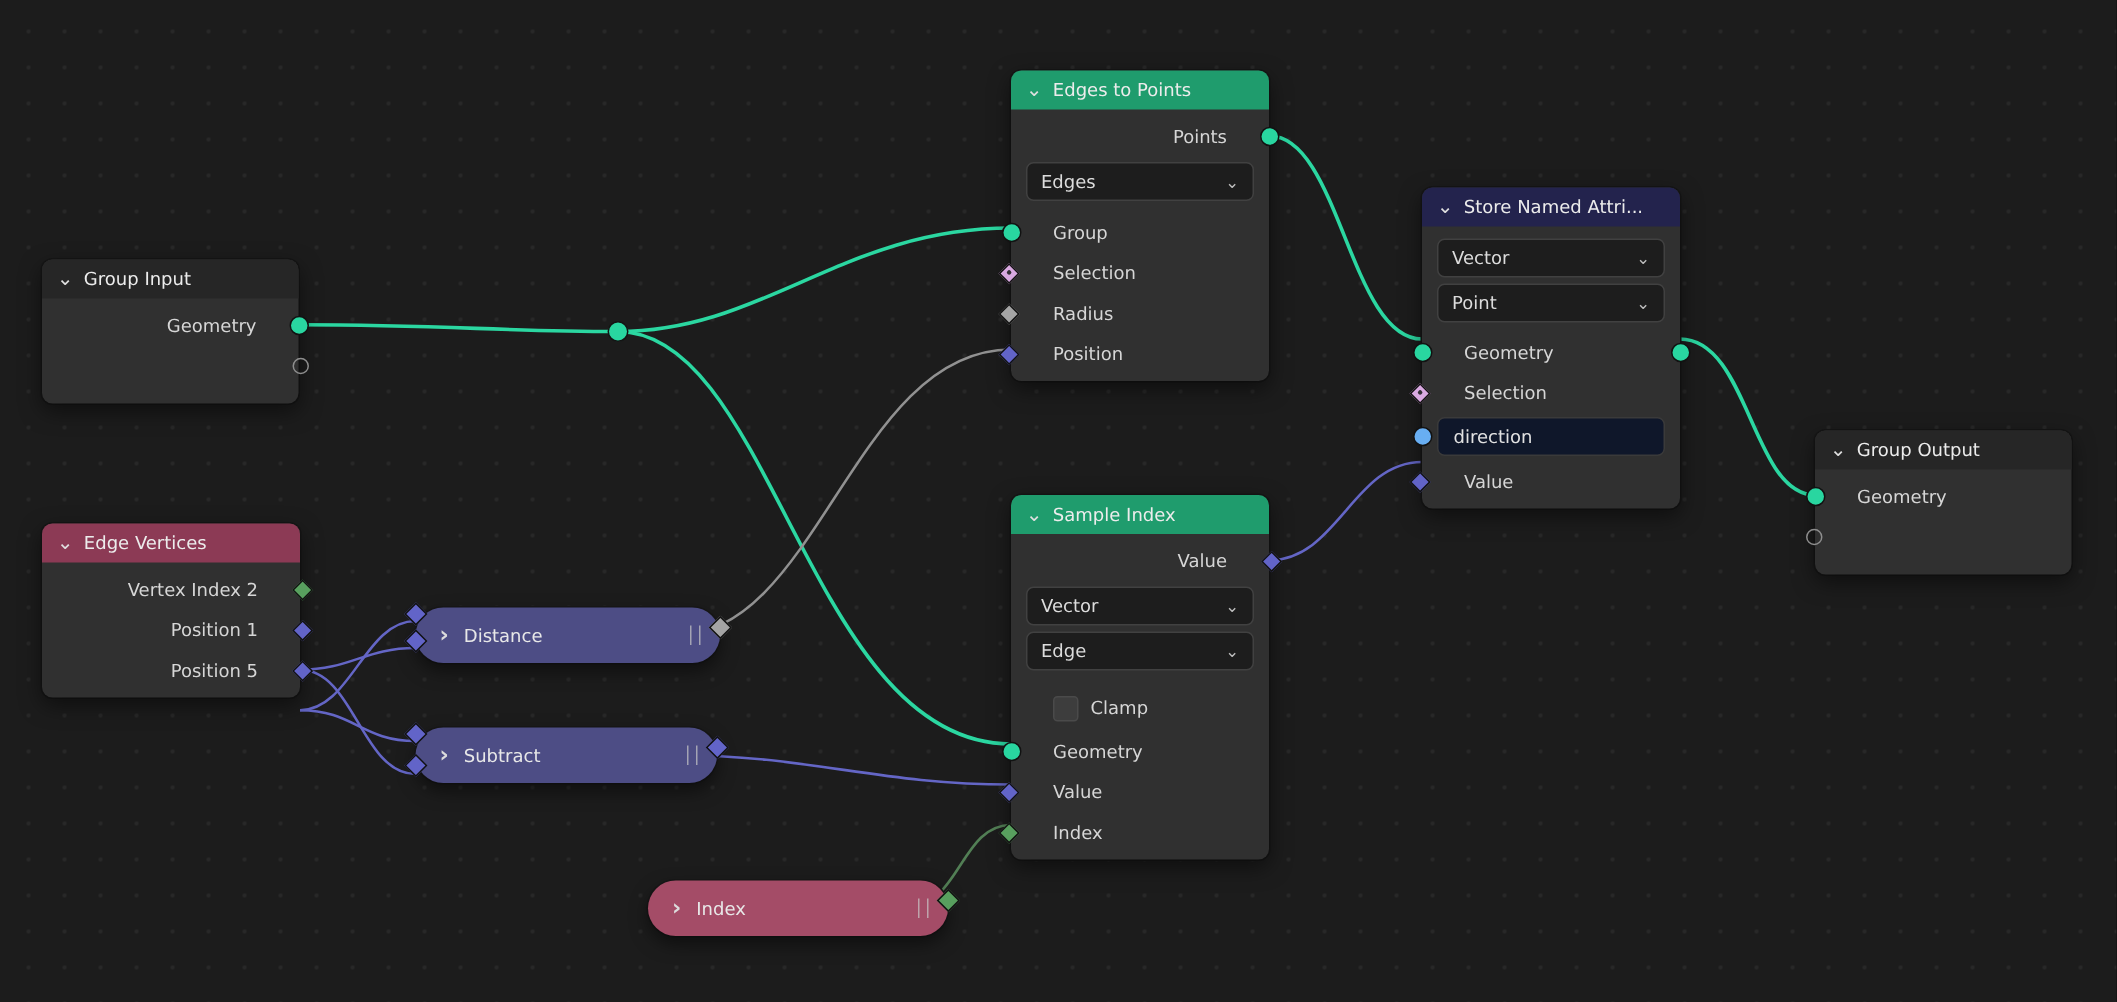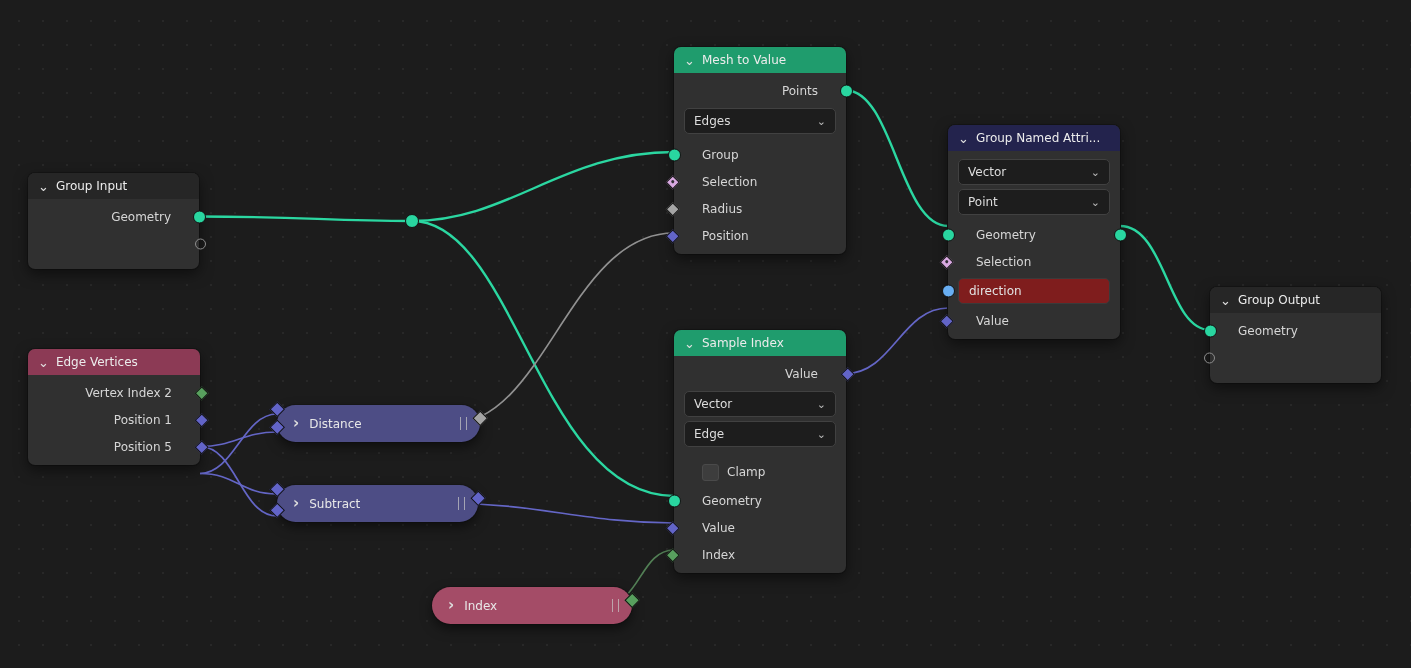--- a/index.html
+++ b/index.html
@@ -46,21 +46,21 @@
   .c-geo{background:#29d6a0;} .c-int{background:#58a05e;} .c-vec{background:#6264c8;}
   .c-bool{background:#d9a9e1;} .c-flt{background:#a5a5a5;} .c-str{background:#68aef2;}
 
   .dd{
     height:24px;margin:4px 10px;background:#1d1d1d;border:1px solid #414141;border-radius:5px;
     display:flex;align-items:center;justify-content:space-between;padding:0 9px;color:#dcdcdc;cursor:default;
   }
   .dd.mb7{margin-bottom:7px;} .dd.mb10{margin-bottom:10px;} .dd.mb6{margin-bottom:6px;}
   .ddchev{font-size:11px;color:#bdbdbd;}
   .tf{
-    height:24px;margin:4px 10px;background:#7f1d1d;border:1px solid #3a3a3a;border-radius:5px;
+    height:24px;margin:4px 10px;background:#0f172a;border:1px solid #3a3a3a;border-radius:5px;
     display:flex;align-items:center;padding:0 10px;color:#e2e2e2;
   }
   .cb{width:15px;height:15px;background:#3d3d3d;border:1px solid #4a4a4a;border-radius:3px;margin-right:8px;flex:0 0 auto;}
 
   .pill{
     position:absolute;height:37px;border-radius:19px;display:flex;align-items:center;
     padding:0 13px 0 16px;gap:8px;z-index:2;color:#e8e8e8;white-space:nowrap;
     box-shadow:0 5px 12px rgba(0,0,0,.5), 0 0 0 1px #181818;
   }
   .pill-blue{background:#4d4d85;}
@@ -152,21 +152,21 @@
   <div class="pill pill-red" style="left:432px;top:587px;width:171px;">
     <span class="pchev">›</span>
     <span class="title">Index</span>
     <span class="grip"></span>
     <span class="ps sk-diamond c-int" style="right:-5px;top:13px;"></span>
   </div>
 
   <div class="node" style="left:674px;top:47px;width:172px;">
     <div class="hdr hdr-green">
       <span class="chev">⌄</span>
-      <span>Mesh to Value</span>
+      <span>Edges to Points</span>
     </div>
     <div class="body">
       <div class="row out">
         <span>Points</span>
         <span class="sock sr sk-circle c-geo"></span>
       </div>
       <div class="dd mb7">
         <span>Edges</span>
         <span class="ddchev">⌄</span>
       </div>
@@ -222,21 +222,21 @@
       <div class="row">
         <span class="sock sl sk-diamond c-int"></span>
         <span>Index</span>
       </div>
     </div>
   </div>
 
   <div class="node" style="left:948px;top:125px;width:172px;">
     <div class="hdr hdr-navy">
       <span class="chev">⌄</span>
-      <span>Group Named Attri...</span>
+      <span>Store Named Attri...</span>
     </div>
     <div class="body">
       <div class="dd">
         <span>Vector</span>
         <span class="ddchev">⌄</span>
       </div>
       <div class="dd mb6">
         <span>Point</span>
         <span class="ddchev">⌄</span>
       </div>

